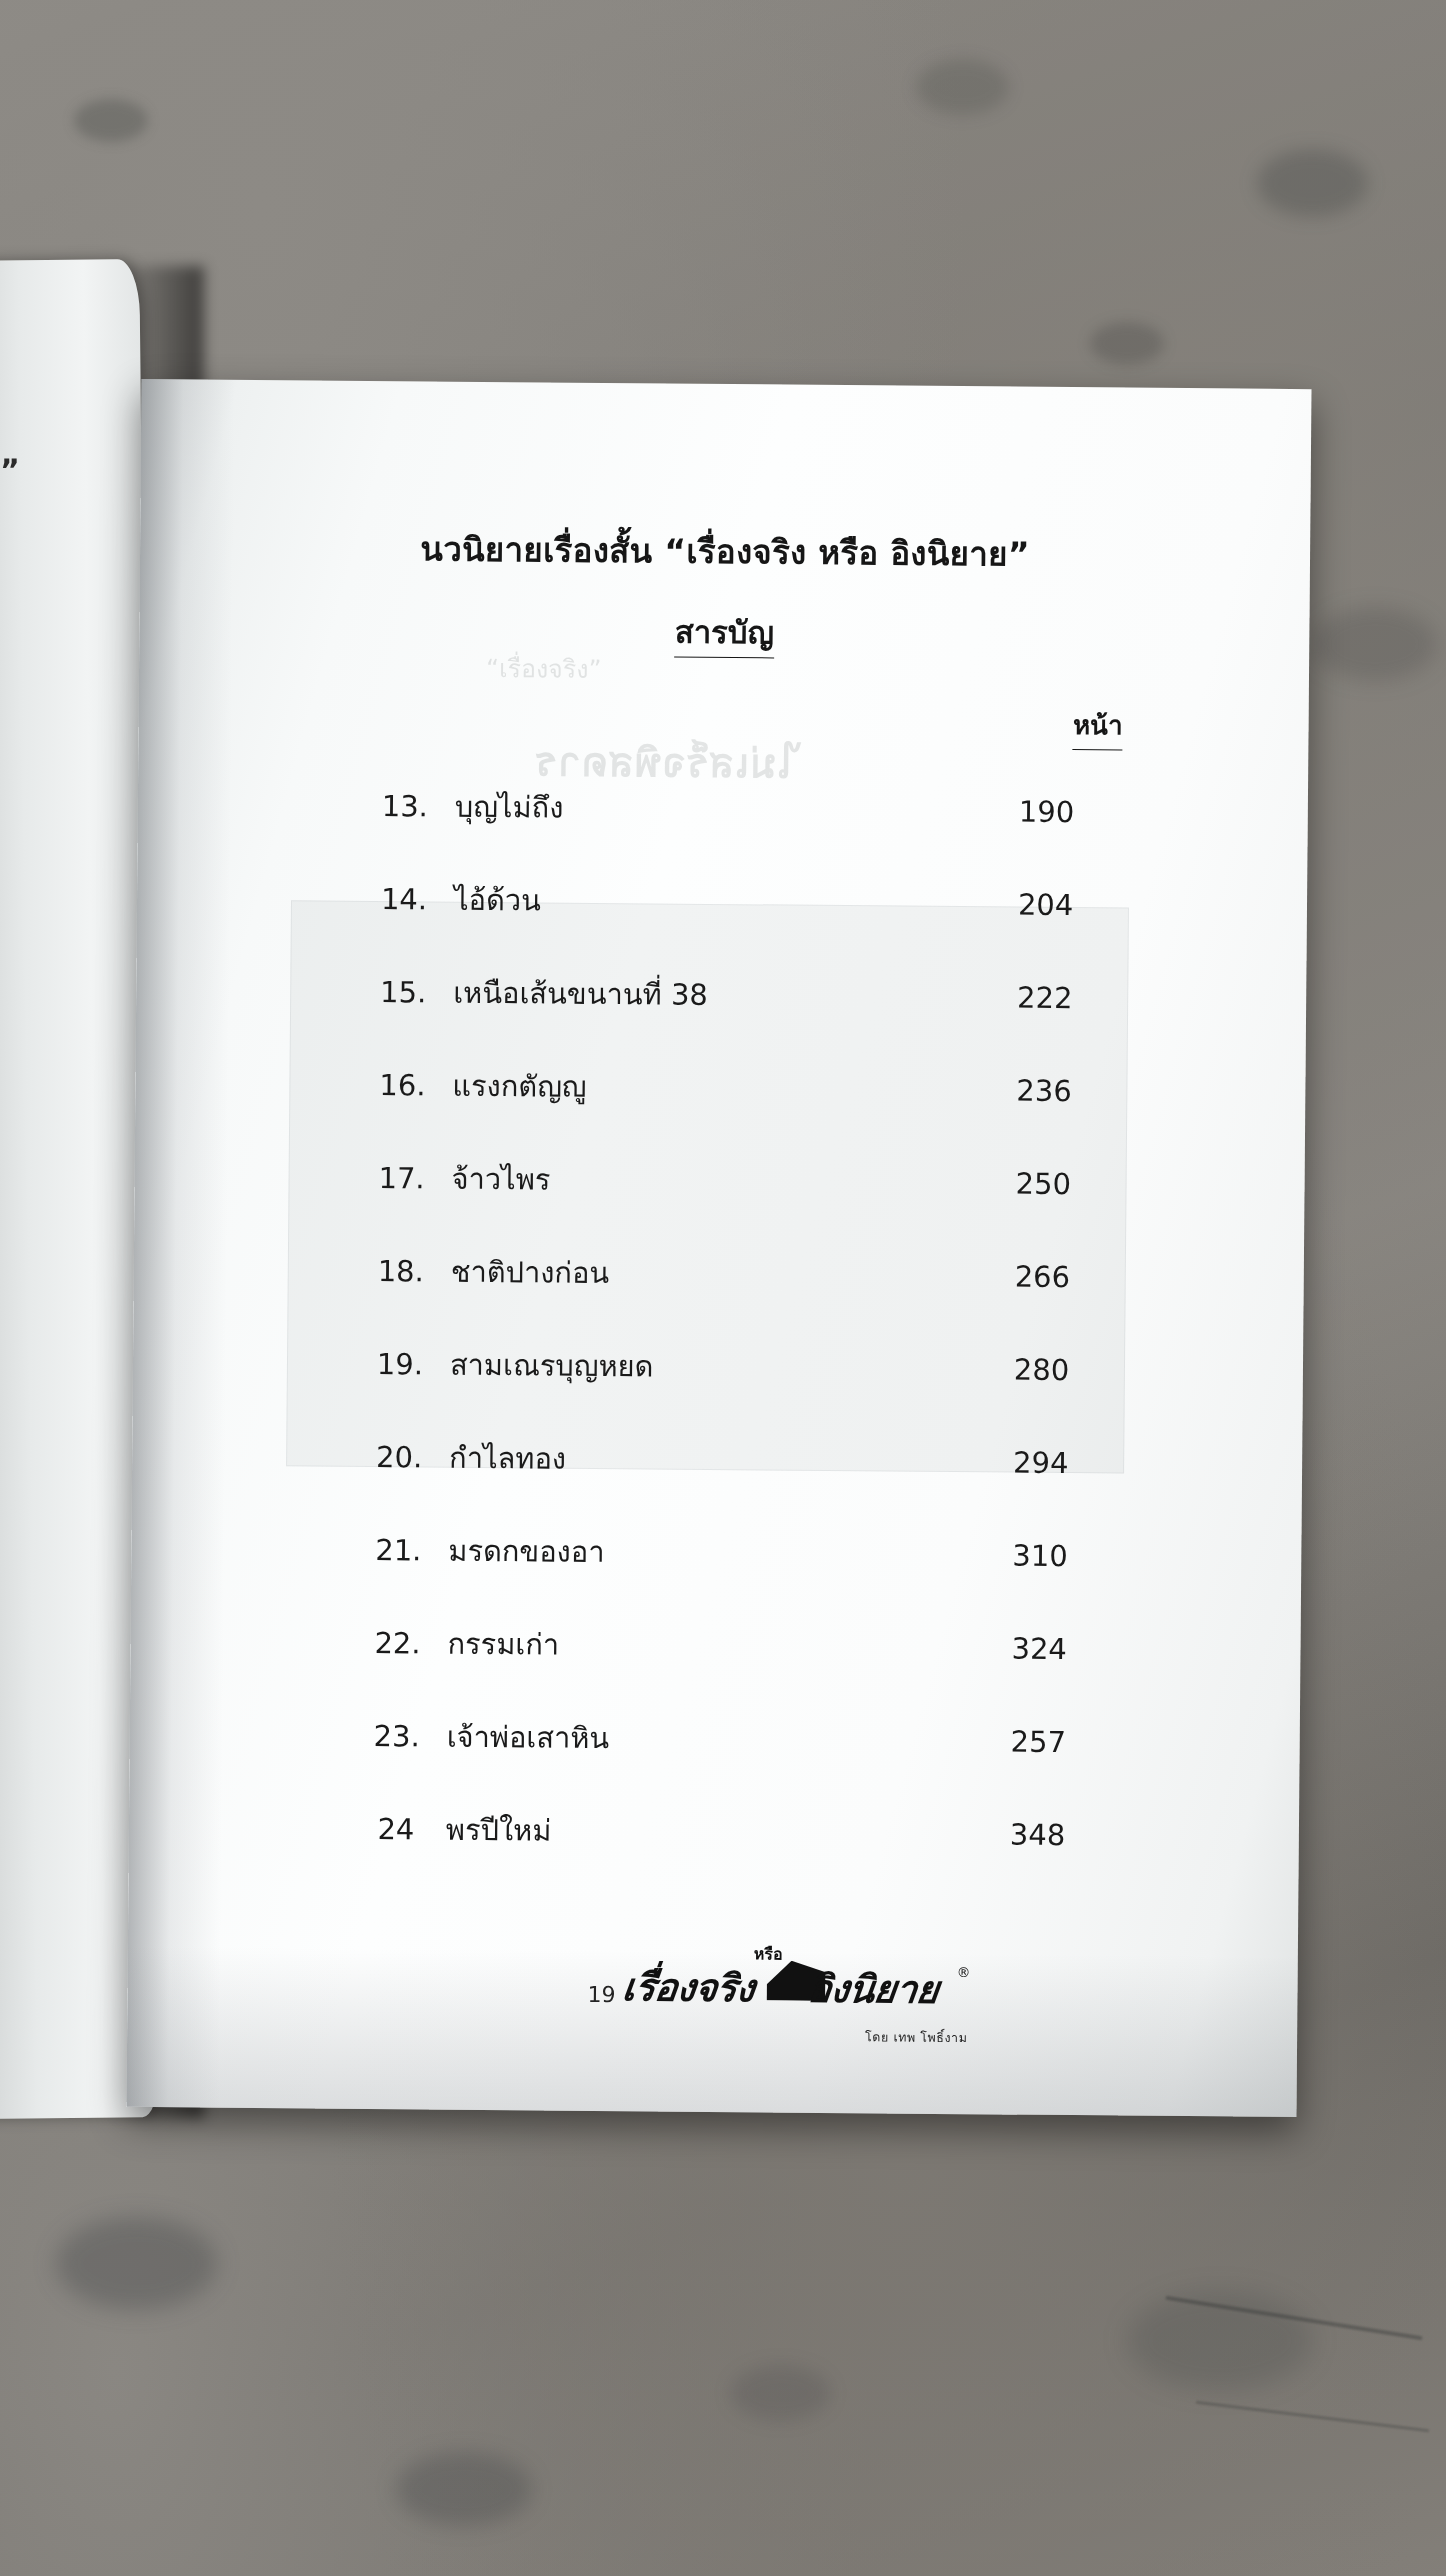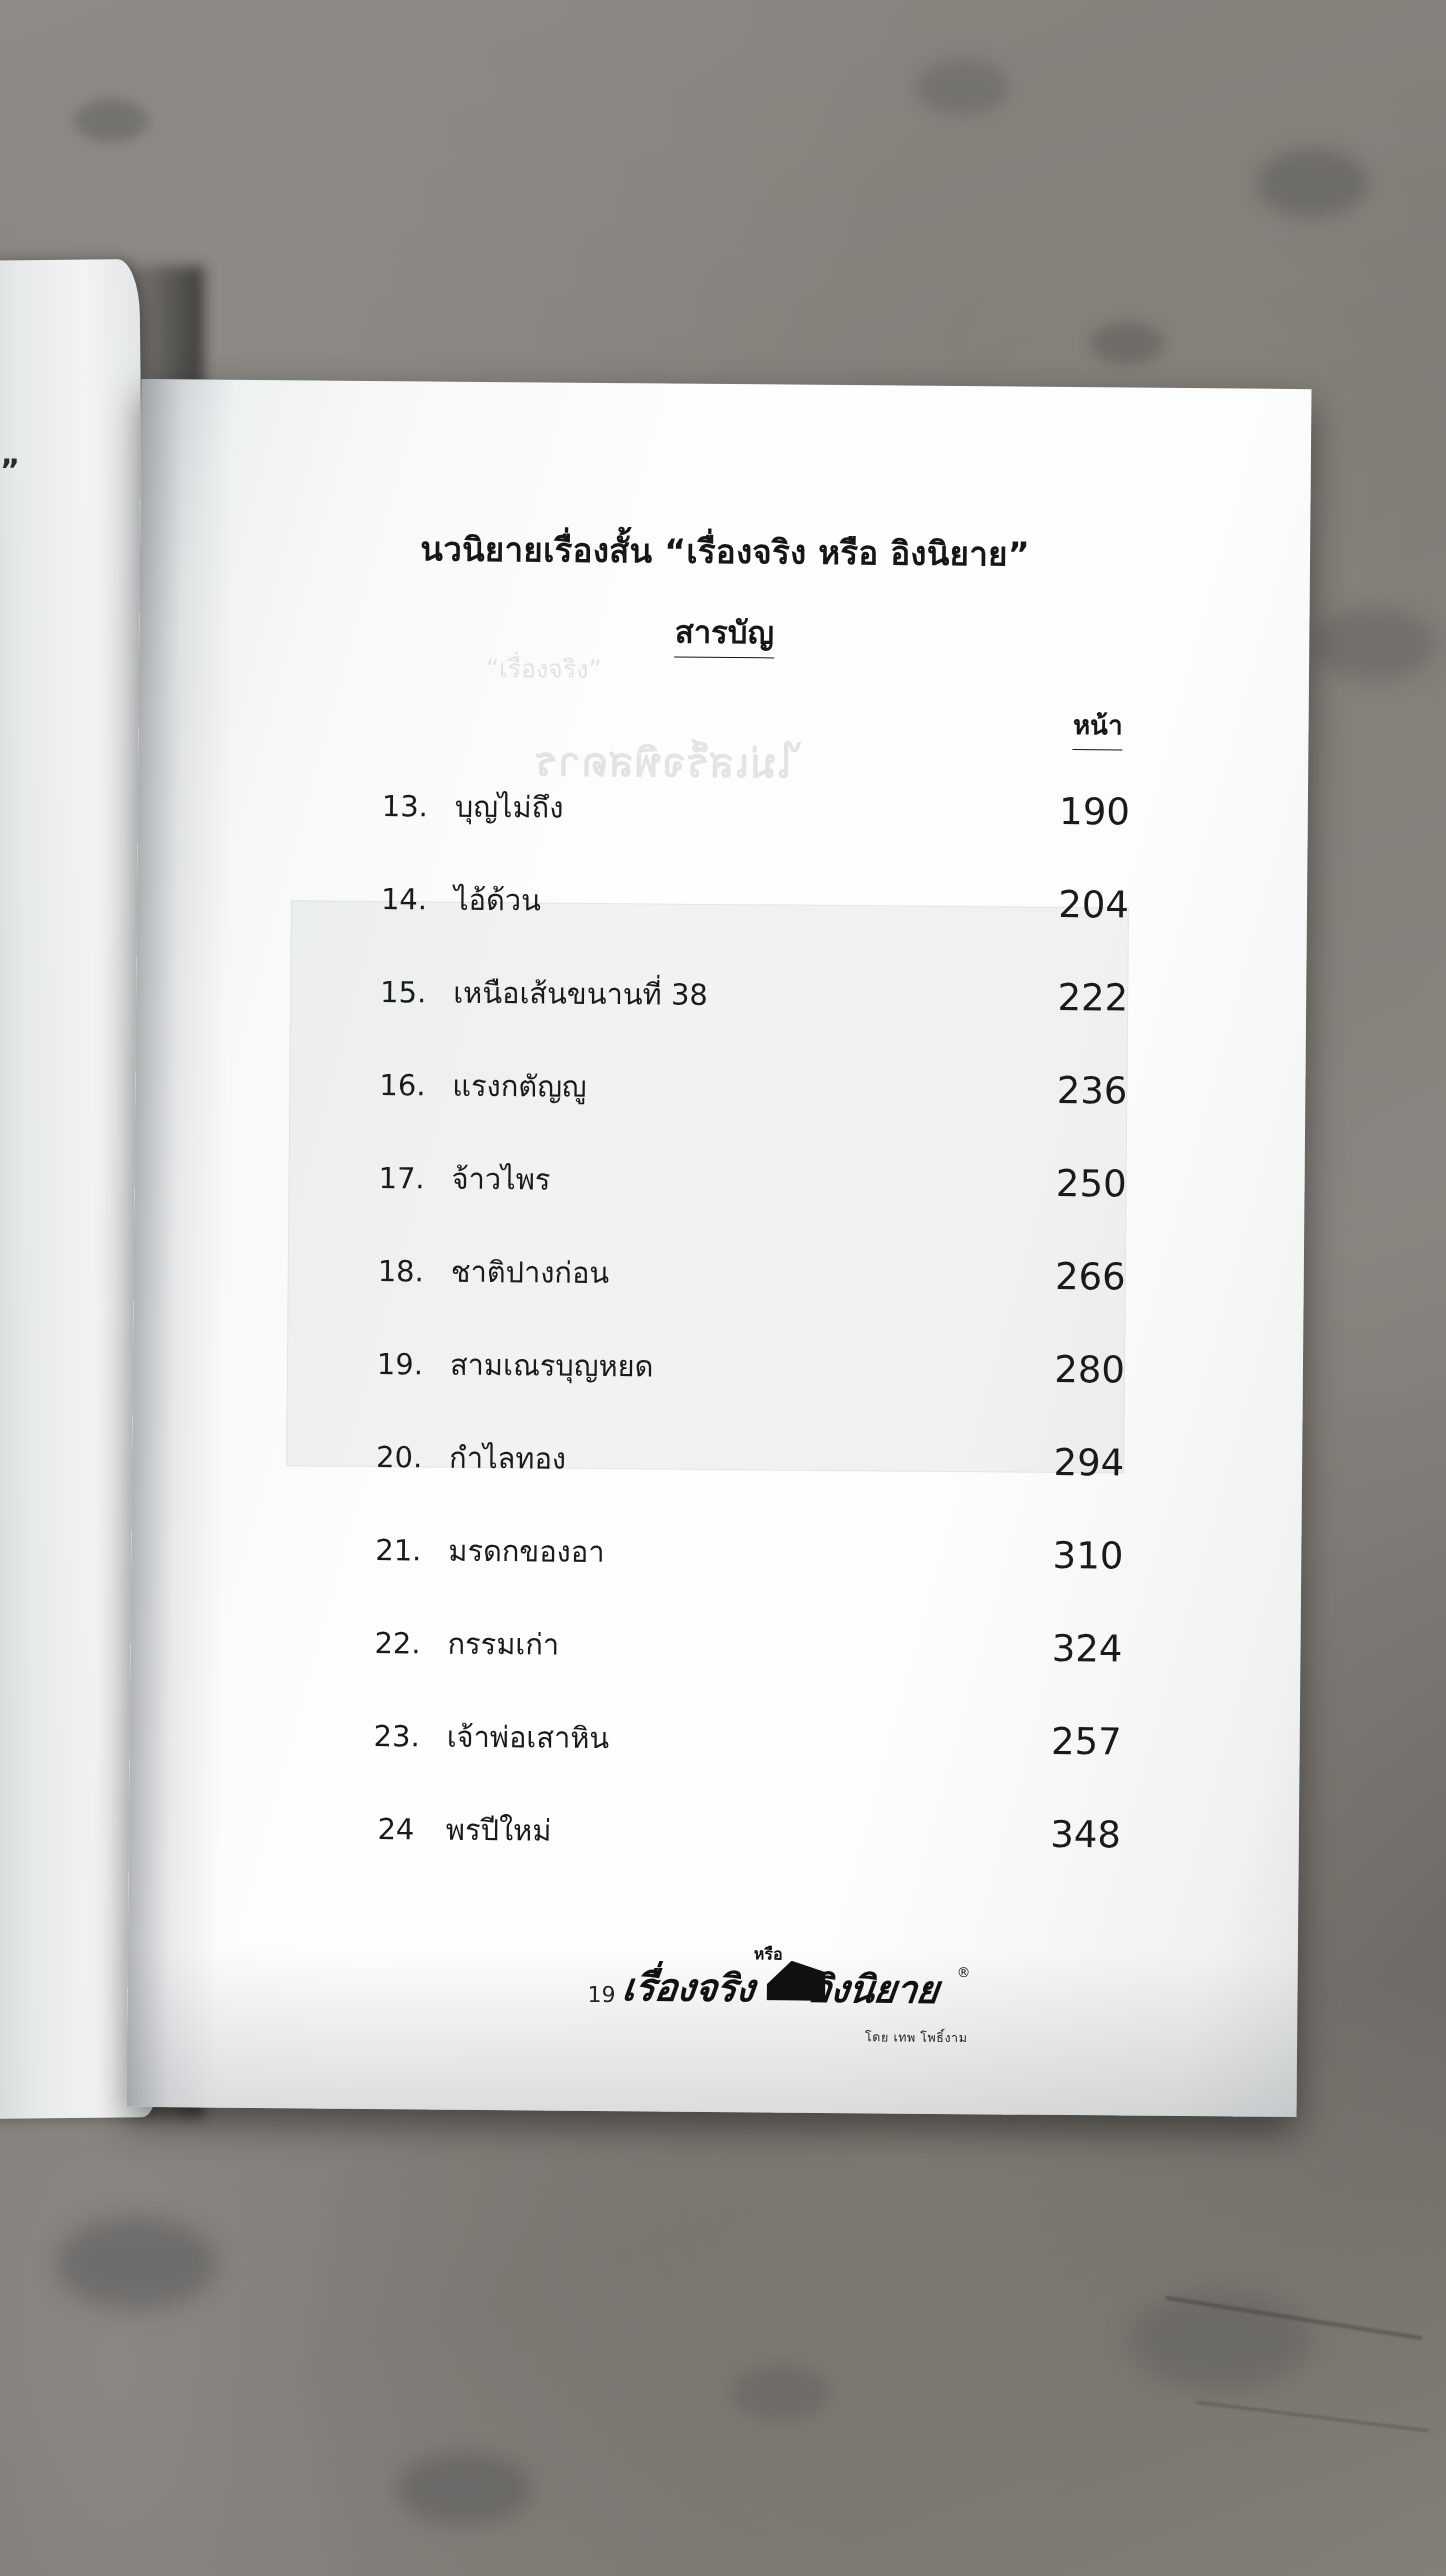--- a/index.html
+++ b/index.html
@@ -168,22 +168,21 @@
     position: absolute;
     left: 317px;
     font-size: 29px;
     color: #1a1a1a;
     white-space: nowrap;
   }
   .toc-page {
     position: absolute;
     right: 178px;
     width: 111px;
-    text-align: right;
-    font-size: 37px;
+    font-size: 29px;
     color: #1a1a1a;
   }
 
   
   .folio {
     position: absolute;
     left: 433px;
     bottom: 104px;
     font-size: 22px;
     color: #232323;

